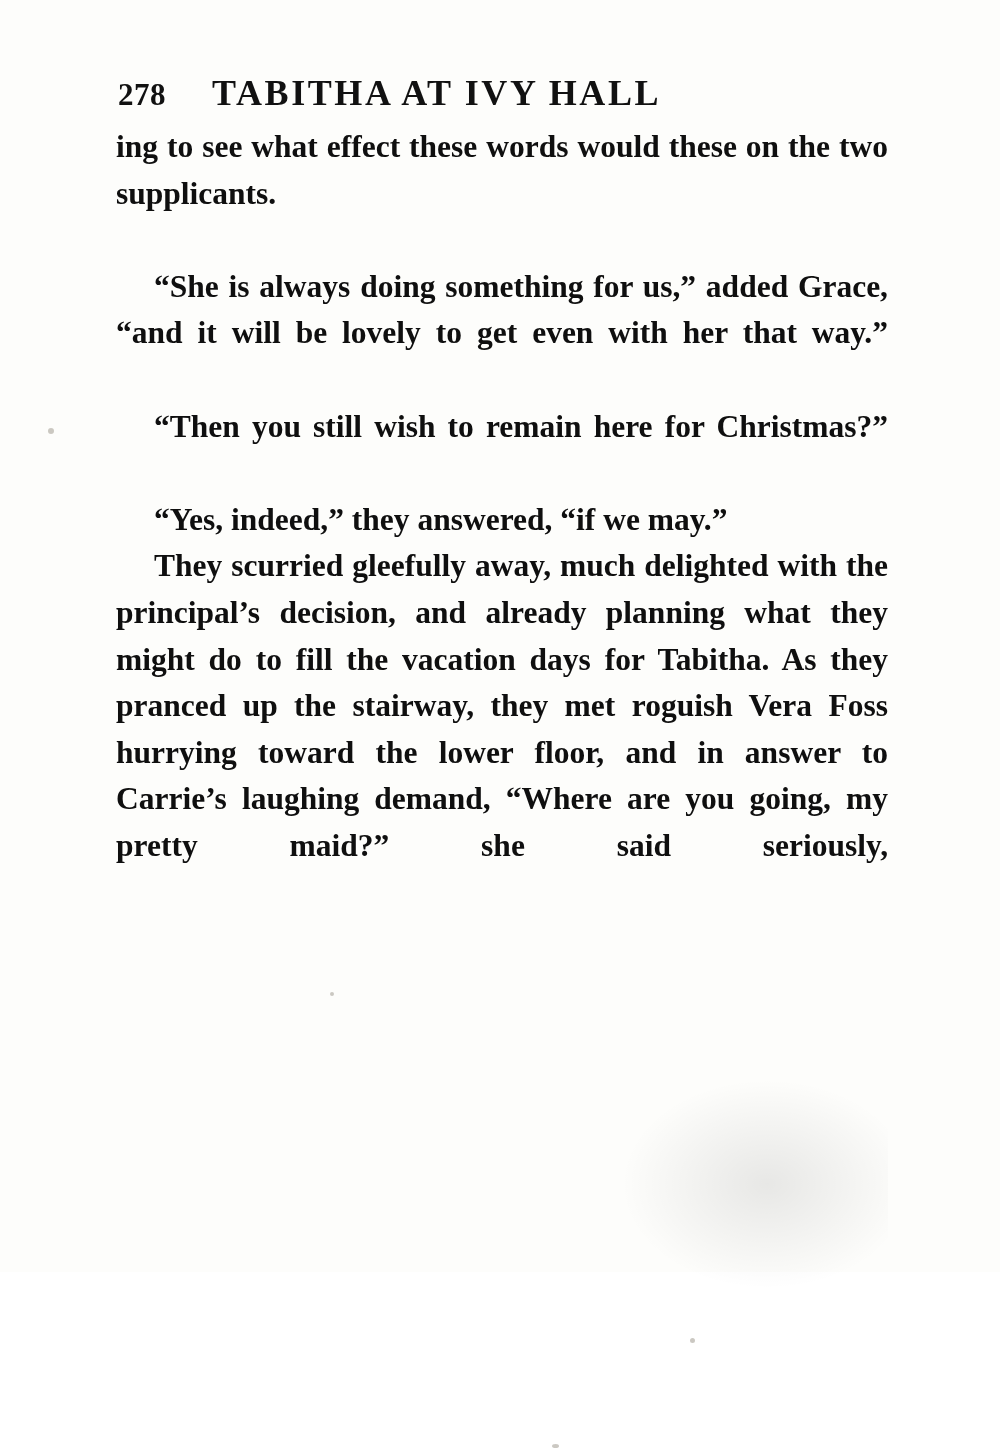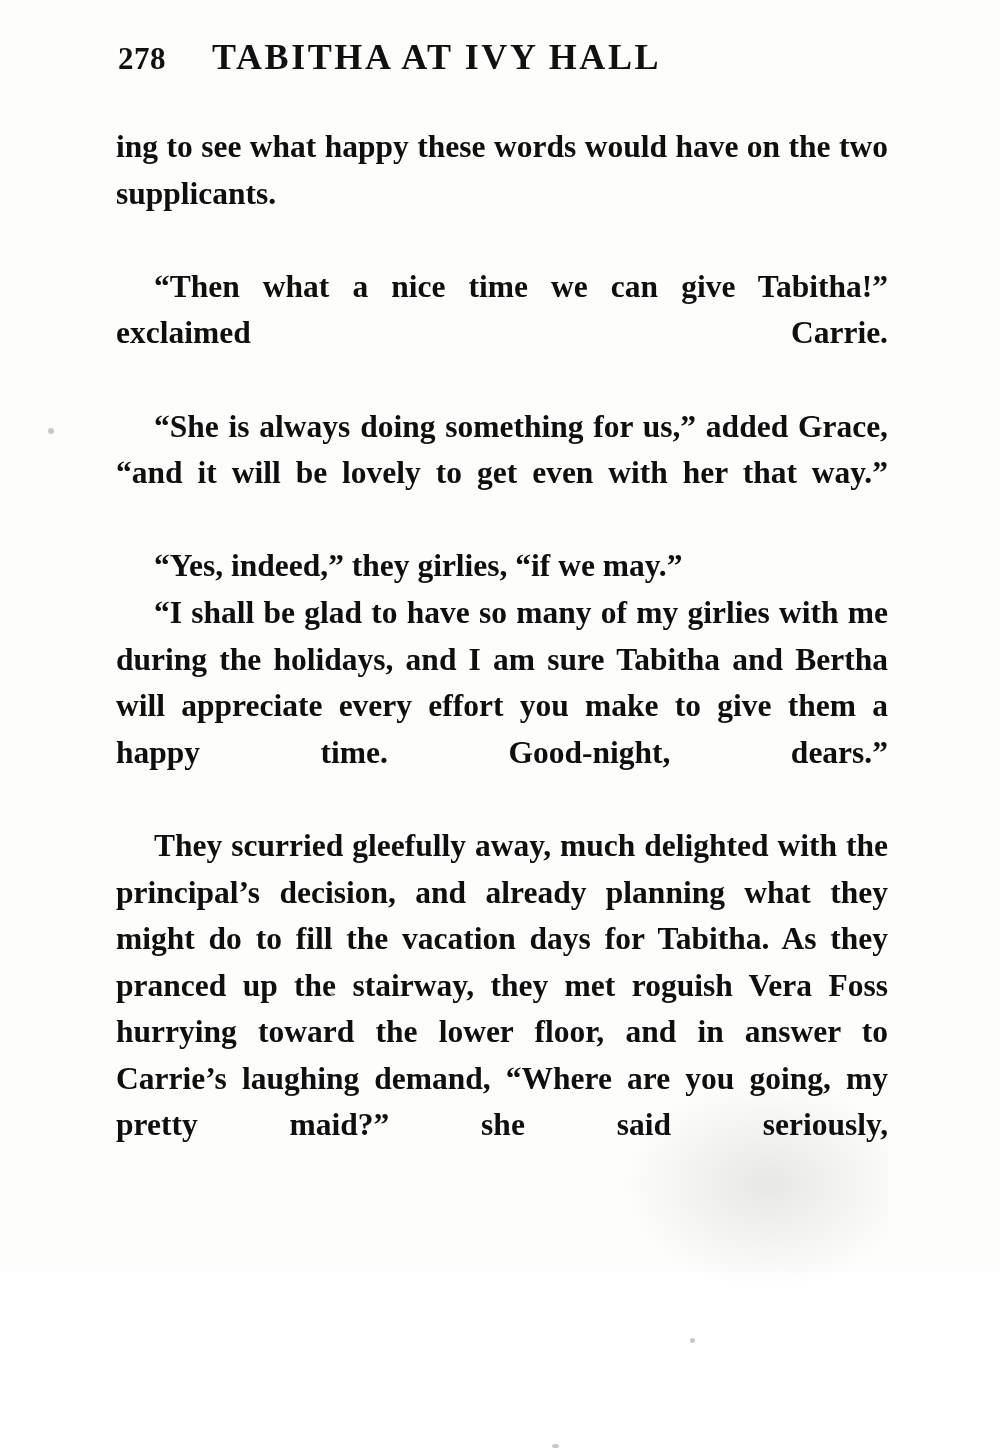--- a/index.html
+++ b/index.html
@@ -41,20 +41,21 @@
     letter-spacing: 0.5px;
     color: #111;
   }
   .running-title {
     font-family: "Liberation Serif", serif;
     font-weight: 700;
     font-size: 36px;
     letter-spacing: 2.6px;
     color: #111;
     margin-left: 46px;
+    margin-top: 36px;
   }
 
   
   .textblock {
     position: absolute;
     top: 124px;
     left: 116px;
     width: 772px;
     font-size: 31.5px;
     line-height: 46.6px;
@@ -110,25 +111,24 @@
 <body>
 
 <div class="page">
 
   <div class="header">
     <span class="folio">278</span>
     <span class="running-title">TABITHA AT IVY HALL</span>
   </div>
 
   <div class="textblock">
-    <p>ing to see what happy these words would have on the two supplicants.</p>
-    <p class="indent">“Then what a nice time we can give Tabitha!” exclaimed Carrie.</p>
+    <p>ing to see what effect these words would these on the two supplicants.</p>
     <p class="indent">“She is always doing something for us,” added Grace, “and it will be lovely to get even with her that way.”</p>
-    <p class="indent nostretch">“Yes, indeed,” they girlies, “if we may.”</p>
-    <p class="indent">“I shall be glad to have so many of my girlies with me during the holidays, and I am sure Tabitha and Bertha will appreciate every effort you make to give them a happy time. Good-night, dears.”</p>
+    <p class="indent">“Then you still wish to remain here for Christmas?”</p>
+    <p class="indent nostretch">“Yes, indeed,” they answered, “if we may.”</p>
     <p class="indent">They scurried gleefully away, much delighted with the principal’s decision, and already planning what they might do to fill the vacation days for Tabitha.  As they pranced up the stairway, they met roguish Vera Foss hurrying toward the lower floor, and in answer to Carrie’s laughing demand, “Where are you going, my pretty maid?” she said seriously,</p>
   </div>
 
   <div class="smudge"></div>
   <div class="speck s1"></div>
   <div class="speck s2"></div>
   <div class="speck s3"></div>
   <div class="speck s4"></div>
 
 </div>

